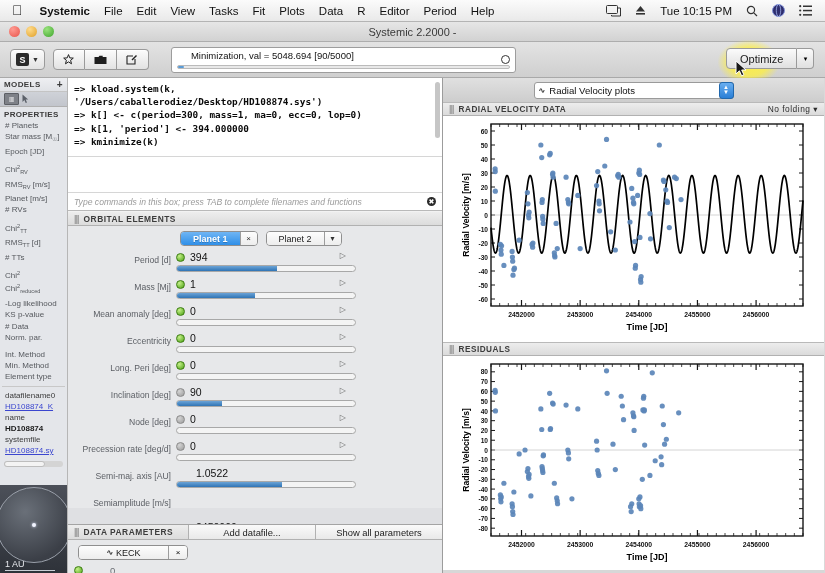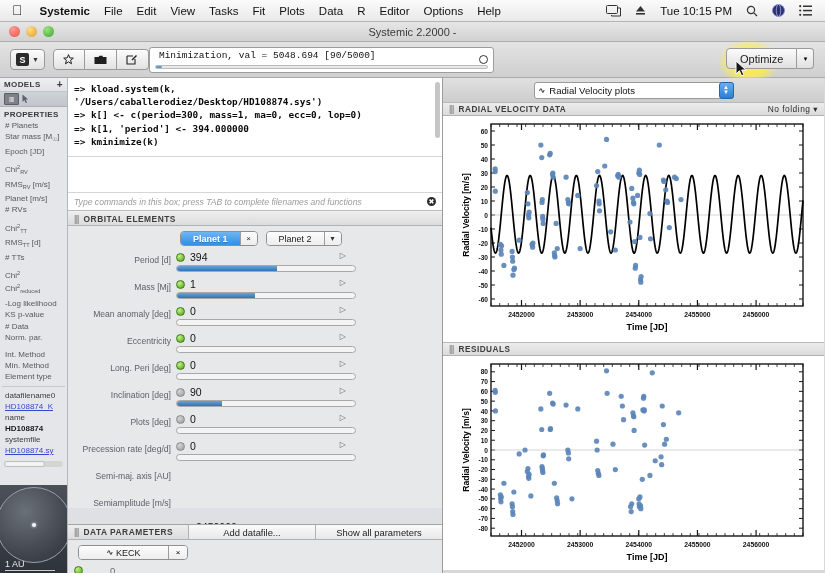--- a/index.html
+++ b/index.html
@@ -62,23 +62,23 @@
   .grp .tbtn{border-radius:0;border-left-width:0;width:32px;}
   .grp .tbtn:first-child{border-radius:4px 0 0 4px;border-left-width:1px;}
   .grp .tbtn:last-child{border-radius:0 4px 4px 0;}
   .sbadge{
     width:13px;height:13px;background:#2b2b2b;color:#fff;
     font-size:9px;font-weight:bold;display:flex;align-items:center;
     justify-content:center;border-radius:2px;
   }
   .caret{font-size:7px;margin-left:3px;color:#333;}
   .progwrap{
-    width:345px;height:26px;
+    margin-left:22px;width:345px;height:26px;
     background:#fff;border:1px solid #9d9d9d;border-radius:3px;
-    box-sizing:border-box;position:relative;padding:2px 5px 0 9px;font-family:Liberation Mono, monospace;
+    box-sizing:border-box;position:relative;padding:2px 5px 0 19px;
   }
   .progwrap .ptext{font-size:9.5px;color:#111;line-height:12px;}
   .pstop{
     position:absolute;right:5px;top:7px;width:9px;height:9px;border-radius:50%;
     border:1.5px solid #333;box-sizing:border-box;
   }
   .ptrack{
     position:absolute;left:5px;right:5px;bottom:3px;height:4px;
     background:#e8e8e8;border:1px solid #bbb;border-radius:2px;box-sizing:border-box;
   }
@@ -305,21 +305,21 @@
     <span class="mi app-name">Systemic</span>
     <span class="mi">File</span>
     <span class="mi">Edit</span>
     <span class="mi">View</span>
     <span class="mi">Tasks</span>
     <span class="mi">Fit</span>
     <span class="mi">Plots</span>
     <span class="mi">Data</span>
     <span class="mi">R</span>
     <span class="mi">Editor</span>
-    <span class="mi">Options</span>
+    <span class="mi">Period</span>
     <span class="mi">Help</span>
     <span class="spacer"></span>
     <span class="right-item">
       <svg width="15" height="12" viewBox="0 0 15 12">
           <rect x="0.5" y="0.5" width="11" height="8" rx="1" fill="none" stroke="#333"></rect>
           <path d="M12 3 h2.5 v8 h-9 v-1" fill="none" stroke="#333"></path>
         </svg>
     </span>
     <span class="right-item">
       <svg width="11" height="11" viewBox="0 0 11 11">
@@ -577,21 +577,21 @@
                 <div class="rtop">
                   <span class="led off"></span>
                   <span class="rval">90</span>
                 </div>
                 <div class="track">
                   <div class="fill" style="width: 25%;"></div>
                 </div>
               </div>
             </div>
             <div class="row">
-              <div class="rlabel">Plots [deg]</div>
+              <div class="rlabel">Node [deg]</div>
               <div class="rctl">
                 <span class="rplay">▷</span>
                 <div class="rtop">
                   <span class="led off"></span>
                   <span class="rval">0</span>
                 </div>
                 <div class="track">
                   <div class="fill" style="width: 0%;"></div>
                 </div>
               </div>
@@ -604,20 +604,29 @@
                   <span class="led off"></span>
                   <span class="rval">0</span>
                 </div>
                 <div class="track">
                   <div class="fill" style="width: 0%;"></div>
                 </div>
               </div>
             </div>
             <div class="row">
               <div class="rlabel">Semi-maj. axis [AU]</div>
+              <div class="rctl">
+                <div class="rtop">
+                  <span style="display: inline-block; width: 20px;"></span>
+                  <span class="rval">1.0522</span>
+                </div>
+                <div class="track">
+                  <div class="fill" style="width: 59%;"></div>
+                </div>
+              </div>
             </div>
             <div class="row">
               <div class="rlabel">Semiamplitude [m/s]</div>
             </div>
             <div class="row">
               <div class="rlabel">Tperi [JD]</div>
               <div class="rctl">
                 <div class="rtop">
                   <span style="display: inline-block; width: 20px;"></span>
                   <span class="rval">2450000</span>

